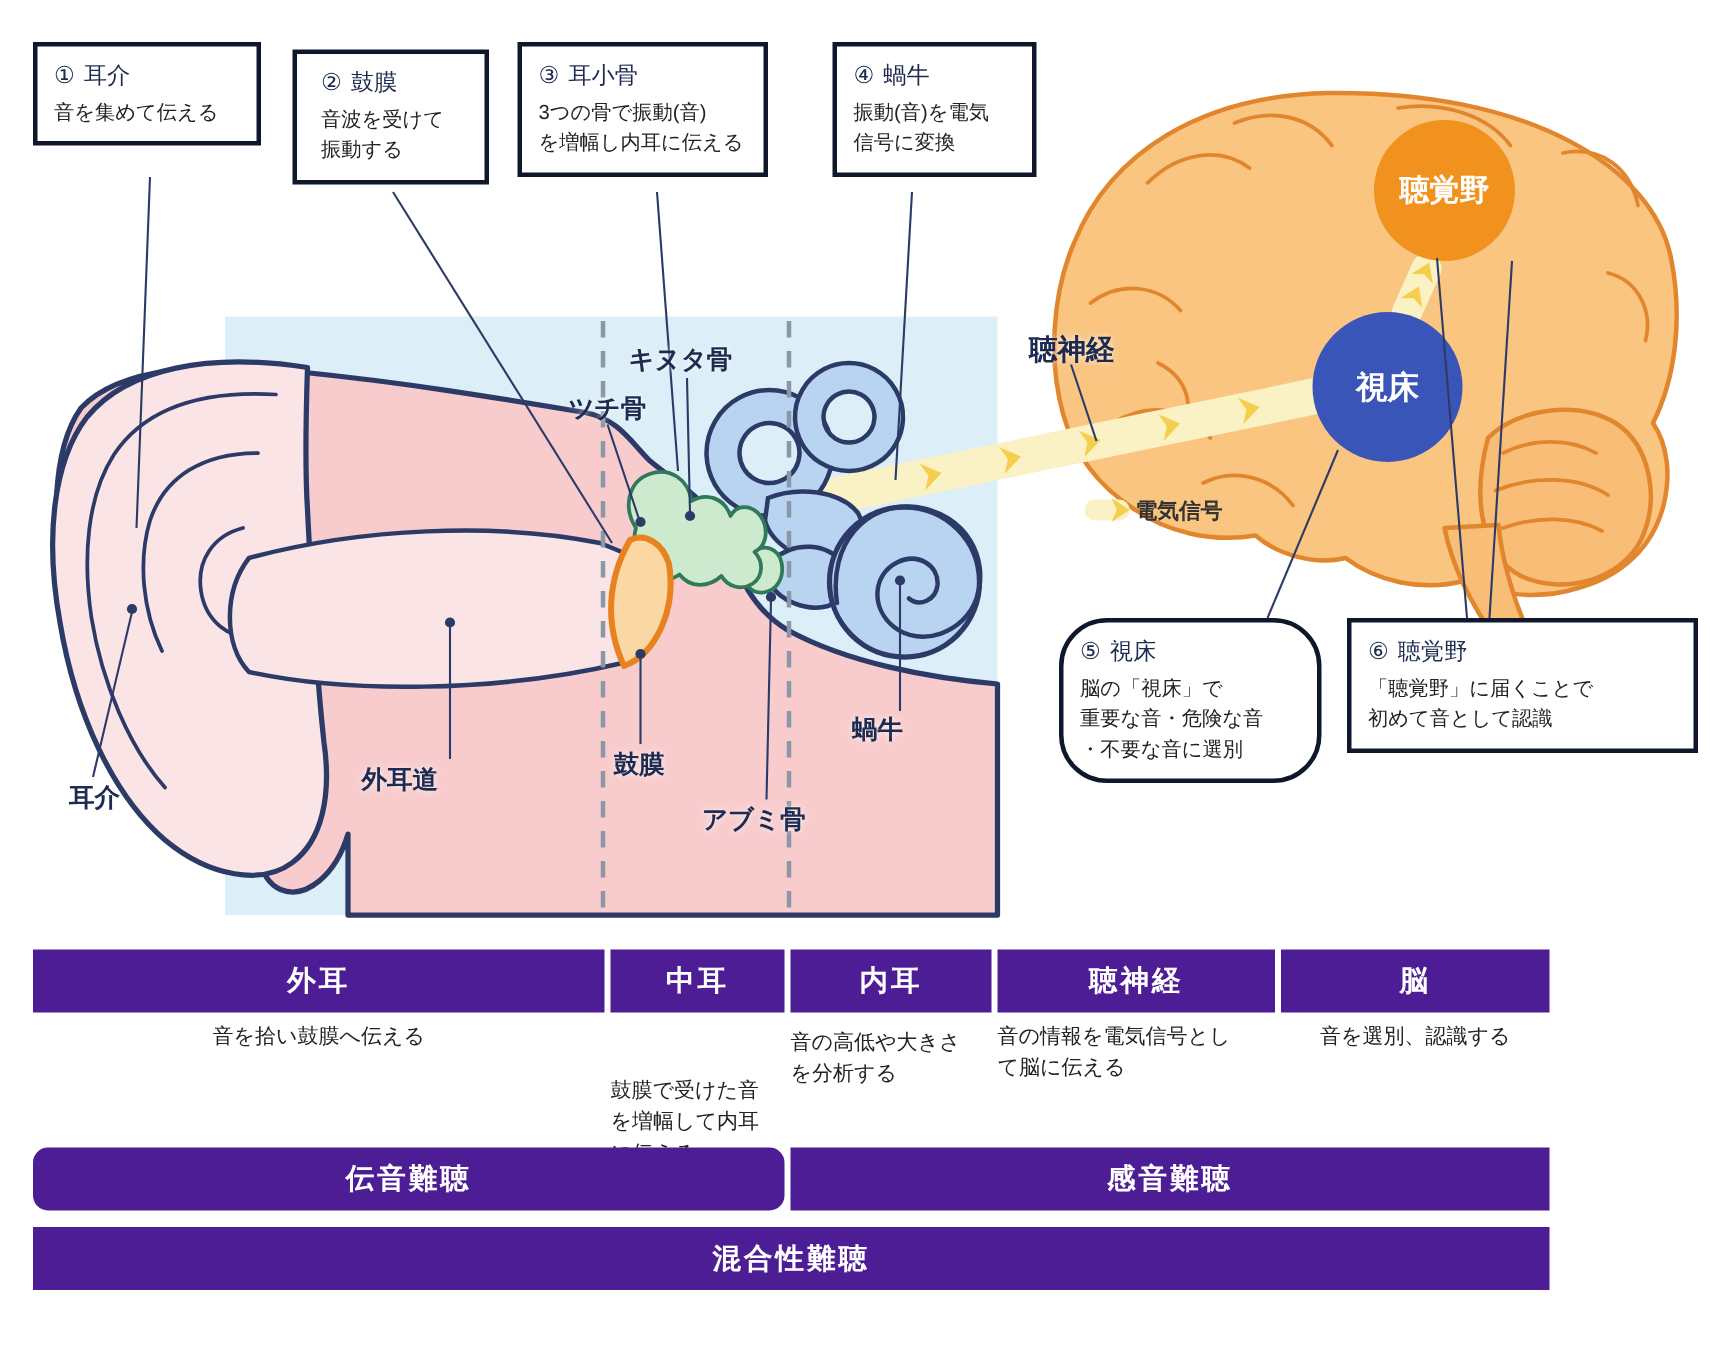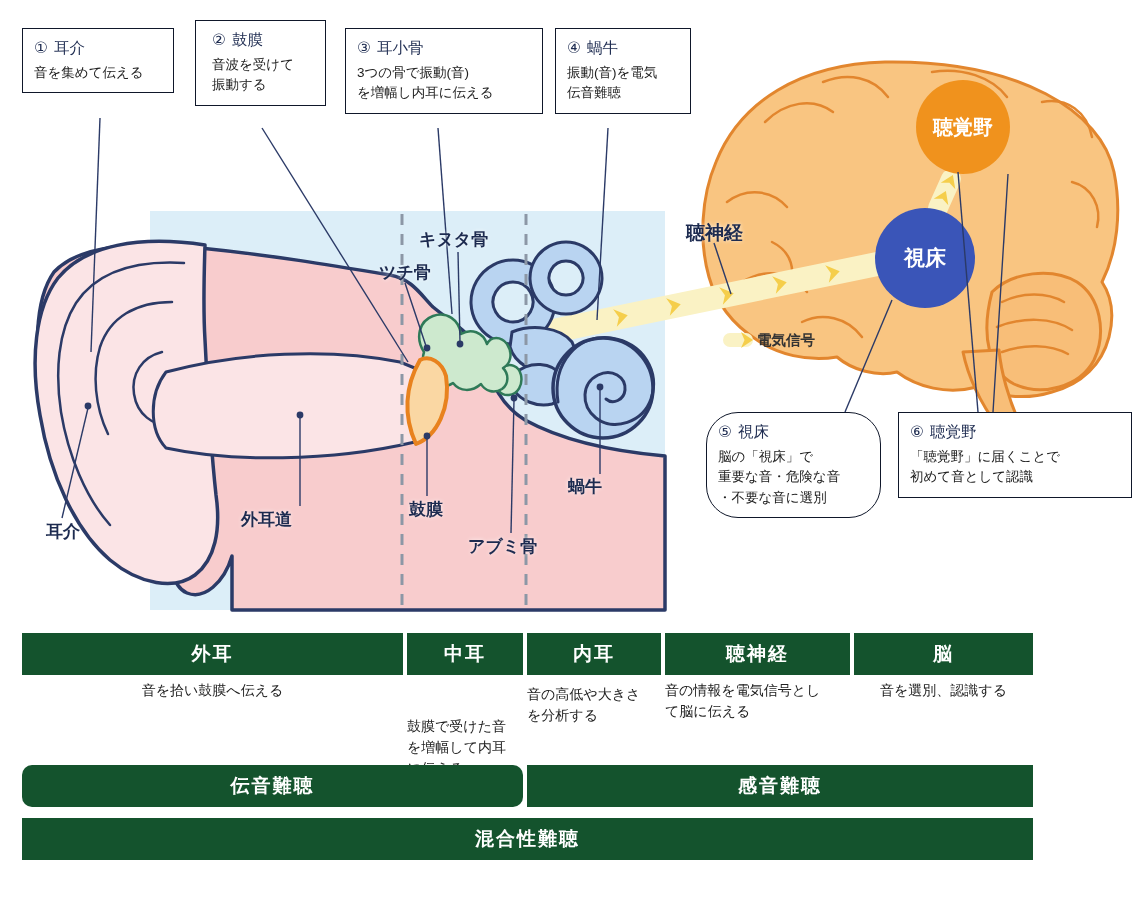--- a/index.html
+++ b/index.html
@@ -1,30 +1,30 @@
 <!DOCTYPE html>
 <html><head>
 <meta charset="utf-8">
 <style>
   html,body{margin:0;padding:0;background:#fff;}
   body{font-family:"Liberation Sans","DejaVu Sans",sans-serif;}
   .canvas{position:relative;width:1140px;height:900px;background:#fff;overflow:hidden;}
   .canvas svg{position:absolute;left:0;top:0;}
 
-  .callout{position:absolute;background:#fff;border:1px solid #0f172a;padding:9px 11px;box-sizing:border-box;color:#222;z-index:5;}
+  .callout{position:absolute;background:#fff;border:3px solid #0f172a;padding:9px 11px;box-sizing:border-box;color:#222;z-index:5;}
   .co-head{font-size:15.5px;color:#1d2b50;margin-bottom:4px;white-space:nowrap;}
   .co-head .co-title{margin-left:6px;}
   .co-desc{font-size:13.5px;line-height:1.5;white-space:pre-line;color:#222;}
 
   .dlabel{position:absolute;font-size:17px;font-weight:bold;color:#1d2b50;white-space:nowrap;z-index:4;text-shadow:0 0 4px rgba(255,255,255,.8);}
   .dlabel-lg{font-size:19px;}
   .circle-label{position:absolute;transform:translate(-50%,-50%);color:#fff;font-weight:bold;white-space:nowrap;z-index:4;}
   .legend-text{position:absolute;font-size:14.5px;font-weight:bold;color:#333;white-space:nowrap;z-index:4;}
 
-  .bar{position:absolute;height:42px;background:#14532d;color:#fff;font-weight:bold;font-size:19px;display:flex;align-items:center;justify-content:center;letter-spacing:2px;z-index:3;}
+  .bar{position:absolute;height:42px;background:#4c1d95;color:#fff;font-weight:bold;font-size:19px;display:flex;align-items:center;justify-content:center;letter-spacing:2px;z-index:3;}
   .stage-desc{position:absolute;font-size:14px;line-height:1.5;color:#222;white-space:pre-line;z-index:3;}
   .center{text-align:center;}
 </style>
 </head>
 <body>
 
 <div class="canvas">
 
   <svg viewBox="0 0 1140 900" width="1140" height="900">
 
@@ -150,34 +150,34 @@
       <circle cx="427" cy="436" r="3.4"></circle>
       <circle cx="514" cy="398" r="3.4"></circle>
       <circle cx="600" cy="387" r="3.4"></circle>
     </g>
   </svg>
 
   <div class="callout" style="left:22px;top:28px;width:152px;">
     <div class="co-head"><span>①</span><span class="co-title">耳介</span></div>
     <div class="co-desc">音を集めて伝える</div>
   </div>
-  <div class="callout" style="left:195px;top:20px;width:131px;padding-left:16px;">
+  <div class="callout" style="left:195px;top:33px;width:131px;padding-left:16px;">
     <div class="co-head"><span>②</span><span class="co-title">鼓膜</span></div>
     <div class="co-desc">音波を受けて
 振動する</div>
   </div>
-  <div class="callout" style="left:345px;top:28px;width:198px;">
+  <div class="callout" style="left:345px;top:28px;width:167px;">
     <div class="co-head"><span>③</span><span class="co-title">耳小骨</span></div>
     <div class="co-desc">3つの骨で振動(音)
 を増幅し内耳に伝える</div>
   </div>
   <div class="callout" style="left:555px;top:28px;width:136px;">
     <div class="co-head"><span>④</span><span class="co-title">蝸牛</span></div>
     <div class="co-desc">振動(音)を電気
-伝音難聴</div>
+信号に変換</div>
   </div>
   <div class="callout" style="left:706px;top:412px;width:175px;border-radius:32px;">
     <div class="co-head"><span>⑤</span><span class="co-title">視床</span></div>
     <div class="co-desc">脳の「視床」で
 重要な音・危険な音
 ・不要な音に選別</div>
   </div>
   <div class="callout" style="left:898px;top:412px;width:234px;">
     <div class="co-head"><span>⑥</span><span class="co-title">聴覚野</span></div>
     <div class="co-desc">「聴覚野」に届くことで

